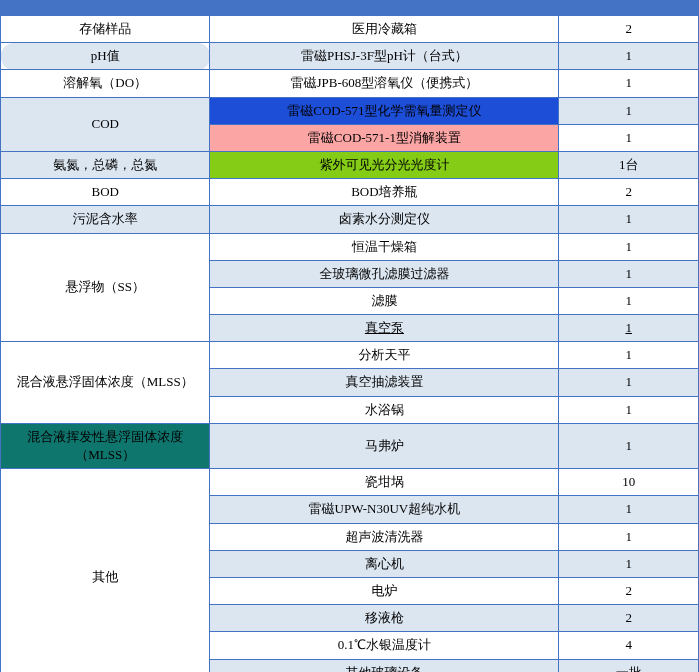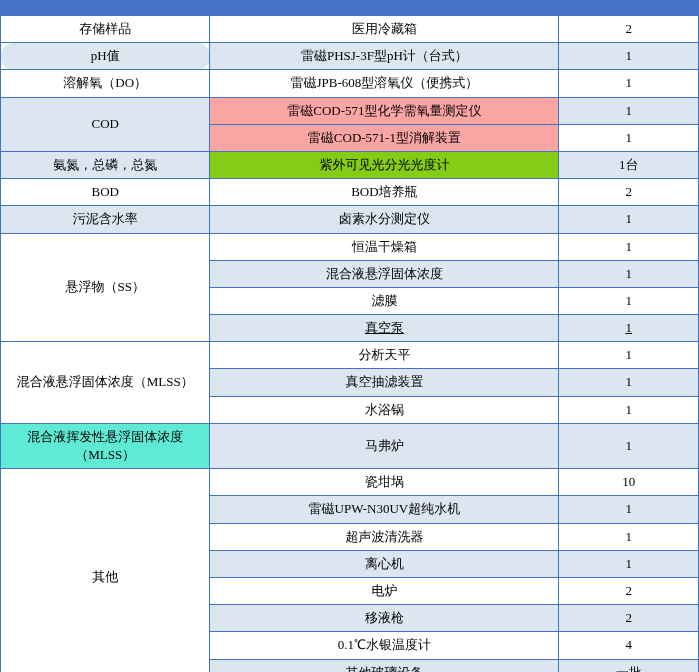--- a/index.html
+++ b/index.html
@@ -66,21 +66,21 @@
           <td style="background-color: rgb(220, 230, 241);">雷磁PHSJ-3F型pH计（台式）</td>
           <td style="background-color: rgb(220, 230, 241);">1</td>
         </tr>
         <tr>
           <td style="background-color: rgb(255, 255, 255);">溶解氧（DO）</td>
           <td style="background-color: rgb(255, 255, 255);">雷磁JPB-608型溶氧仪（便携式）</td>
           <td style="background-color: rgb(255, 255, 255);">1</td>
         </tr>
         <tr style="background-color: rgb(220, 230, 241);">
           <td rowspan="2" style="background-color: rgb(220, 230, 241);">COD</td>
-          <td style="background-color: #fca5a5; font-family: Liberation Serif, serif;">雷磁COD-571型化学需氧量测定仪</td>
+          <td style="background-color: #1d4ed8; font-family: Liberation Serif, serif;">雷磁COD-571型化学需氧量测定仪</td>
           <td style="background-color: rgb(220, 230, 241);">1</td>
         </tr>
         <tr>
           <td style="background-color: #fca5a5;">雷磁COD-571-1型消解装置</td>
           <td style="background-color: rgb(255, 255, 255);">1</td>
         </tr>
         <tr style="background-color: rgb(220, 230, 241);">
           <td style="background-color: rgb(220, 230, 241);">氨氮，总磷，总氮</td>
           <td style="background-color: #84cc16;">紫外可见光分光光度计</td>
           <td style="background-color: rgb(220, 230, 241);">1台</td>
@@ -94,21 +94,21 @@
           <td style="background-color: rgb(220, 230, 241);">污泥含水率</td>
           <td style="background-color: rgb(220, 230, 241);">卤素水分测定仪</td>
           <td style="background-color: rgb(220, 230, 241);">1</td>
         </tr>
         <tr>
           <td rowspan="4" style="background-color: rgb(255, 255, 255); margin-left: 42px;">悬浮物（SS）</td>
           <td style="background-color: rgb(255, 255, 255);">恒温干燥箱</td>
           <td style="background-color: rgb(255, 255, 255);">1</td>
         </tr>
         <tr style="background-color: rgb(220, 230, 241);">
-          <td style="background-color: rgb(220, 230, 241);">混合液悬浮固体浓度</td>
+          <td style="background-color: rgb(220, 230, 241);">全玻璃微孔滤膜过滤器</td>
           <td style="background-color: rgb(220, 230, 241);">1</td>
         </tr>
         <tr>
           <td style="background-color: rgb(255, 255, 255);">滤膜</td>
           <td style="background-color: rgb(255, 255, 255);">1</td>
         </tr>
         <tr style="background-color: rgb(220, 230, 241); text-decoration: underline;">
           <td style="background-color: rgb(220, 230, 241);">真空泵</td>
           <td style="background-color: rgb(220, 230, 241);">1</td>
         </tr>
@@ -119,21 +119,21 @@
         </tr>
         <tr style="background-color: rgb(220, 230, 241);">
           <td style="background-color: rgb(220, 230, 241);">真空抽滤装置</td>
           <td style="background-color: rgb(220, 230, 241);">1</td>
         </tr>
         <tr>
           <td style="background-color: rgb(255, 255, 255);">水浴锅</td>
           <td style="background-color: rgb(255, 255, 255);">1</td>
         </tr>
         <tr style="background-color: rgb(220, 230, 241);">
-          <td style="background-color: #5eead4; margin-left: 8px;">混合液挥发性悬浮固体浓度（MLSS）</td>
+          <td style="background-color: #0f766e; margin-left: 8px;">混合液挥发性悬浮固体浓度（MLSS）</td>
           <td style="background-color: rgb(220, 230, 241);">马弗炉</td>
           <td style="background-color: rgb(220, 230, 241);">1</td>
         </tr>
         <tr>
           <td rowspan="8" style="background-color: rgb(255, 255, 255);">其他</td>
           <td style="background-color: rgb(255, 255, 255);">瓷坩埚</td>
           <td style="background-color: rgb(255, 255, 255);">10</td>
         </tr>
         <tr style="background-color: rgb(220, 230, 241);">
           <td style="background-color: rgb(220, 230, 241);">雷磁UPW-N30UV超纯水机</td>

